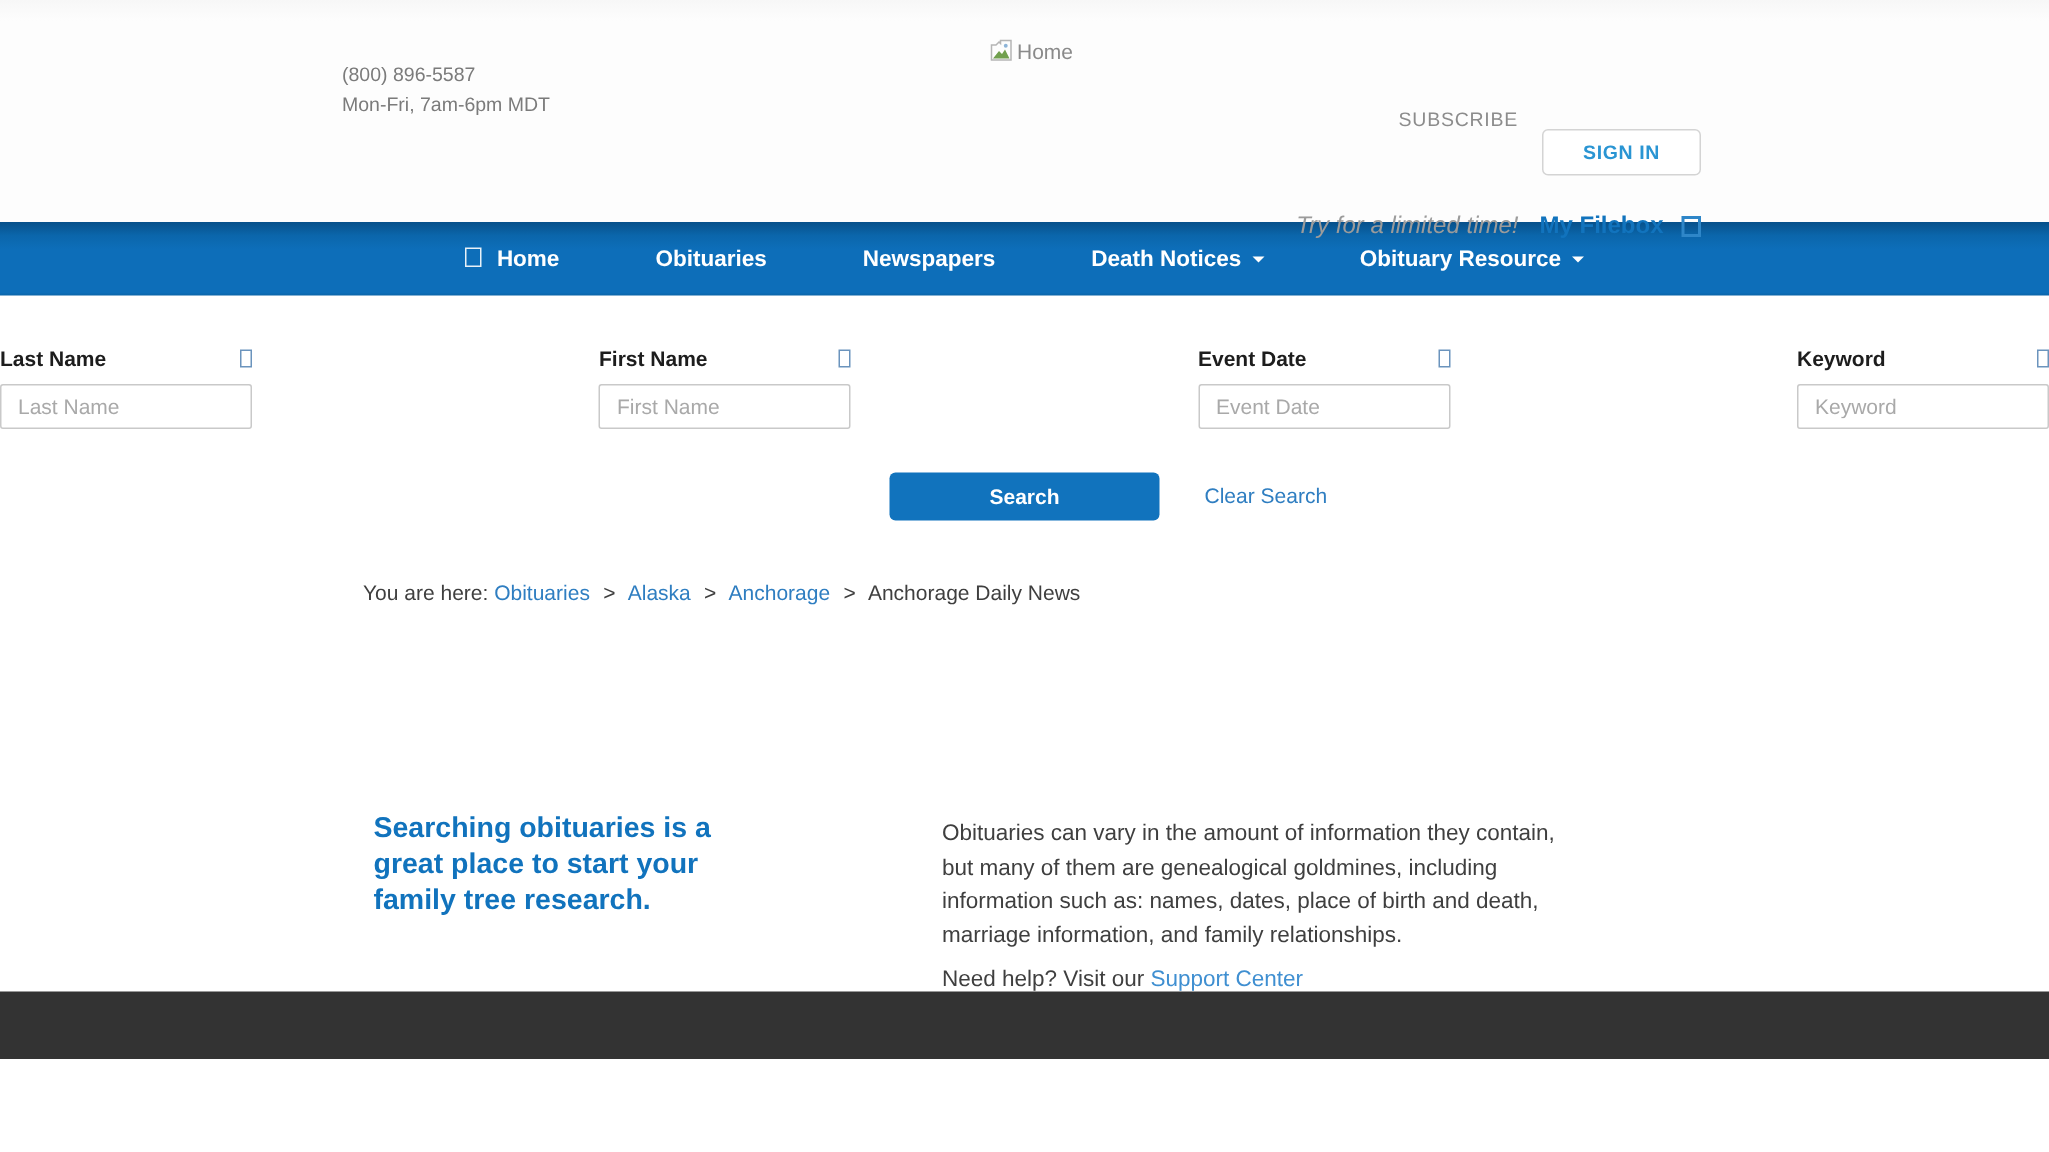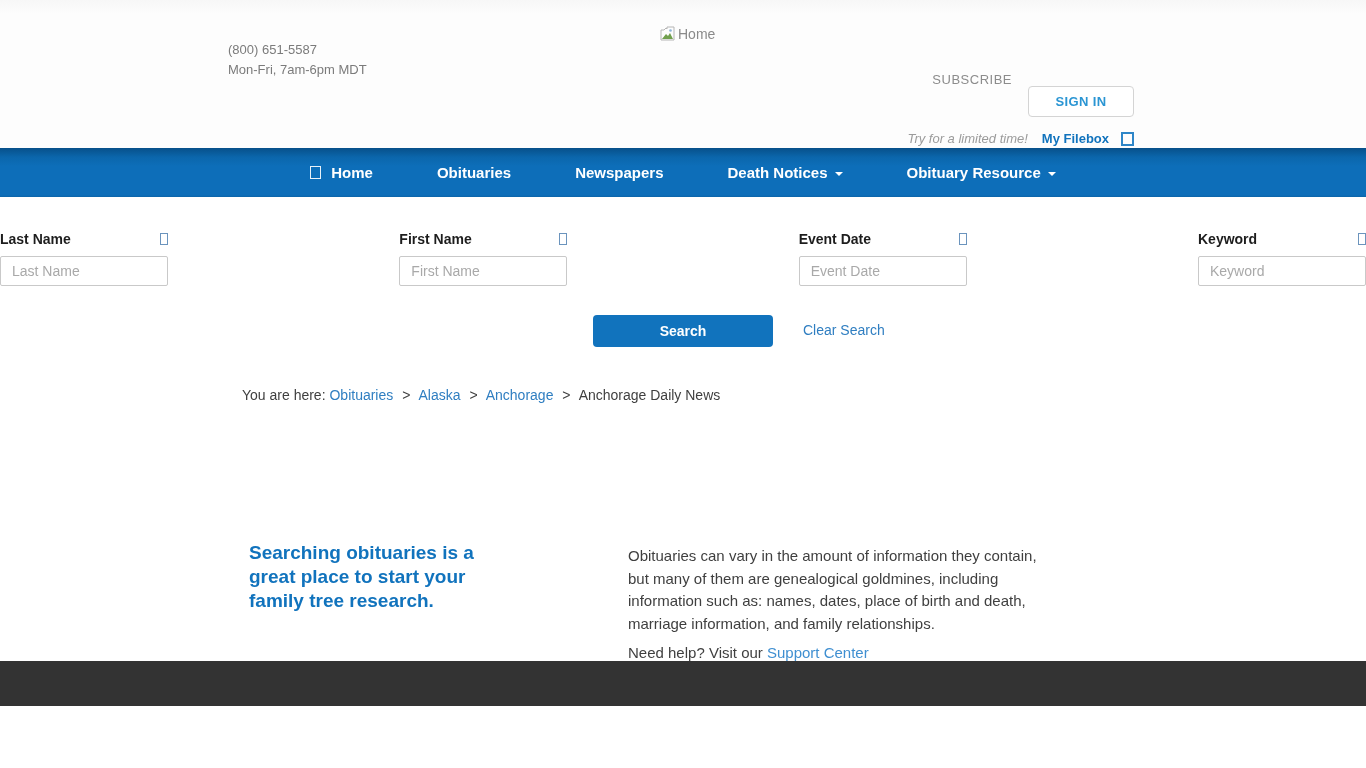--- a/index.html
+++ b/index.html
@@ -69,25 +69,25 @@
     font-size: 13px;
     padding: 0;
     width: 106px;
     height: 31px;
     letter-spacing: 0.4px;
     cursor: pointer;
     font-family: "Liberation Sans", sans-serif;
     margin-top: 44px;
   }
   .promo-row {
-    margin-top: 14px;
+    margin-top: 25px;
     display: flex;
     align-items: center;
     justify-content: flex-end;
-    font-size: 13px;
+    font-size: 16px;
   }
   .promo-text { color: #9b9b9b; font-style: italic; margin-right: 14px; }
   .filebox-link { color: #1173bd; font-weight: bold; text-decoration: none; cursor: pointer; }
   .filebox-icon {
     display: inline-block;
     width: 13px;
     height: 14px;
     border: 2px solid #2e86c8;
     margin-left: 12px;
     vertical-align: -2px;
@@ -246,21 +246,21 @@
     flex: 0 0 auto;
   }
 </style>
 </head>
 <body>
 
 <header class="site-header">
   <div class="header-inner">
 
     <div class="contact-block">
-      <div>(800) 651-5587</div>
+      <div>(800) 896-5587</div>
       <div>Mon-Fri, 7am-6pm MDT</div>
     </div>
 
     <div class="logo-block">
       <span>
         <svg width="17" height="17" viewBox="0 0 17 17">
           <path d="M2 5 L5 5 L7 3 L8 4 L8 2 L15 2 L15 15 L2 15 Z" fill="#fdfdfd" stroke="#b5b5b5" stroke-width="1"></path>
           <path d="M3 14 L7 9 L9 11 L11 8 L14 14 Z" fill="#71a04e"></path>
           <circle cx="11.5" cy="5.5" r="1.3" fill="#8db4d8"></circle>
         </svg>

